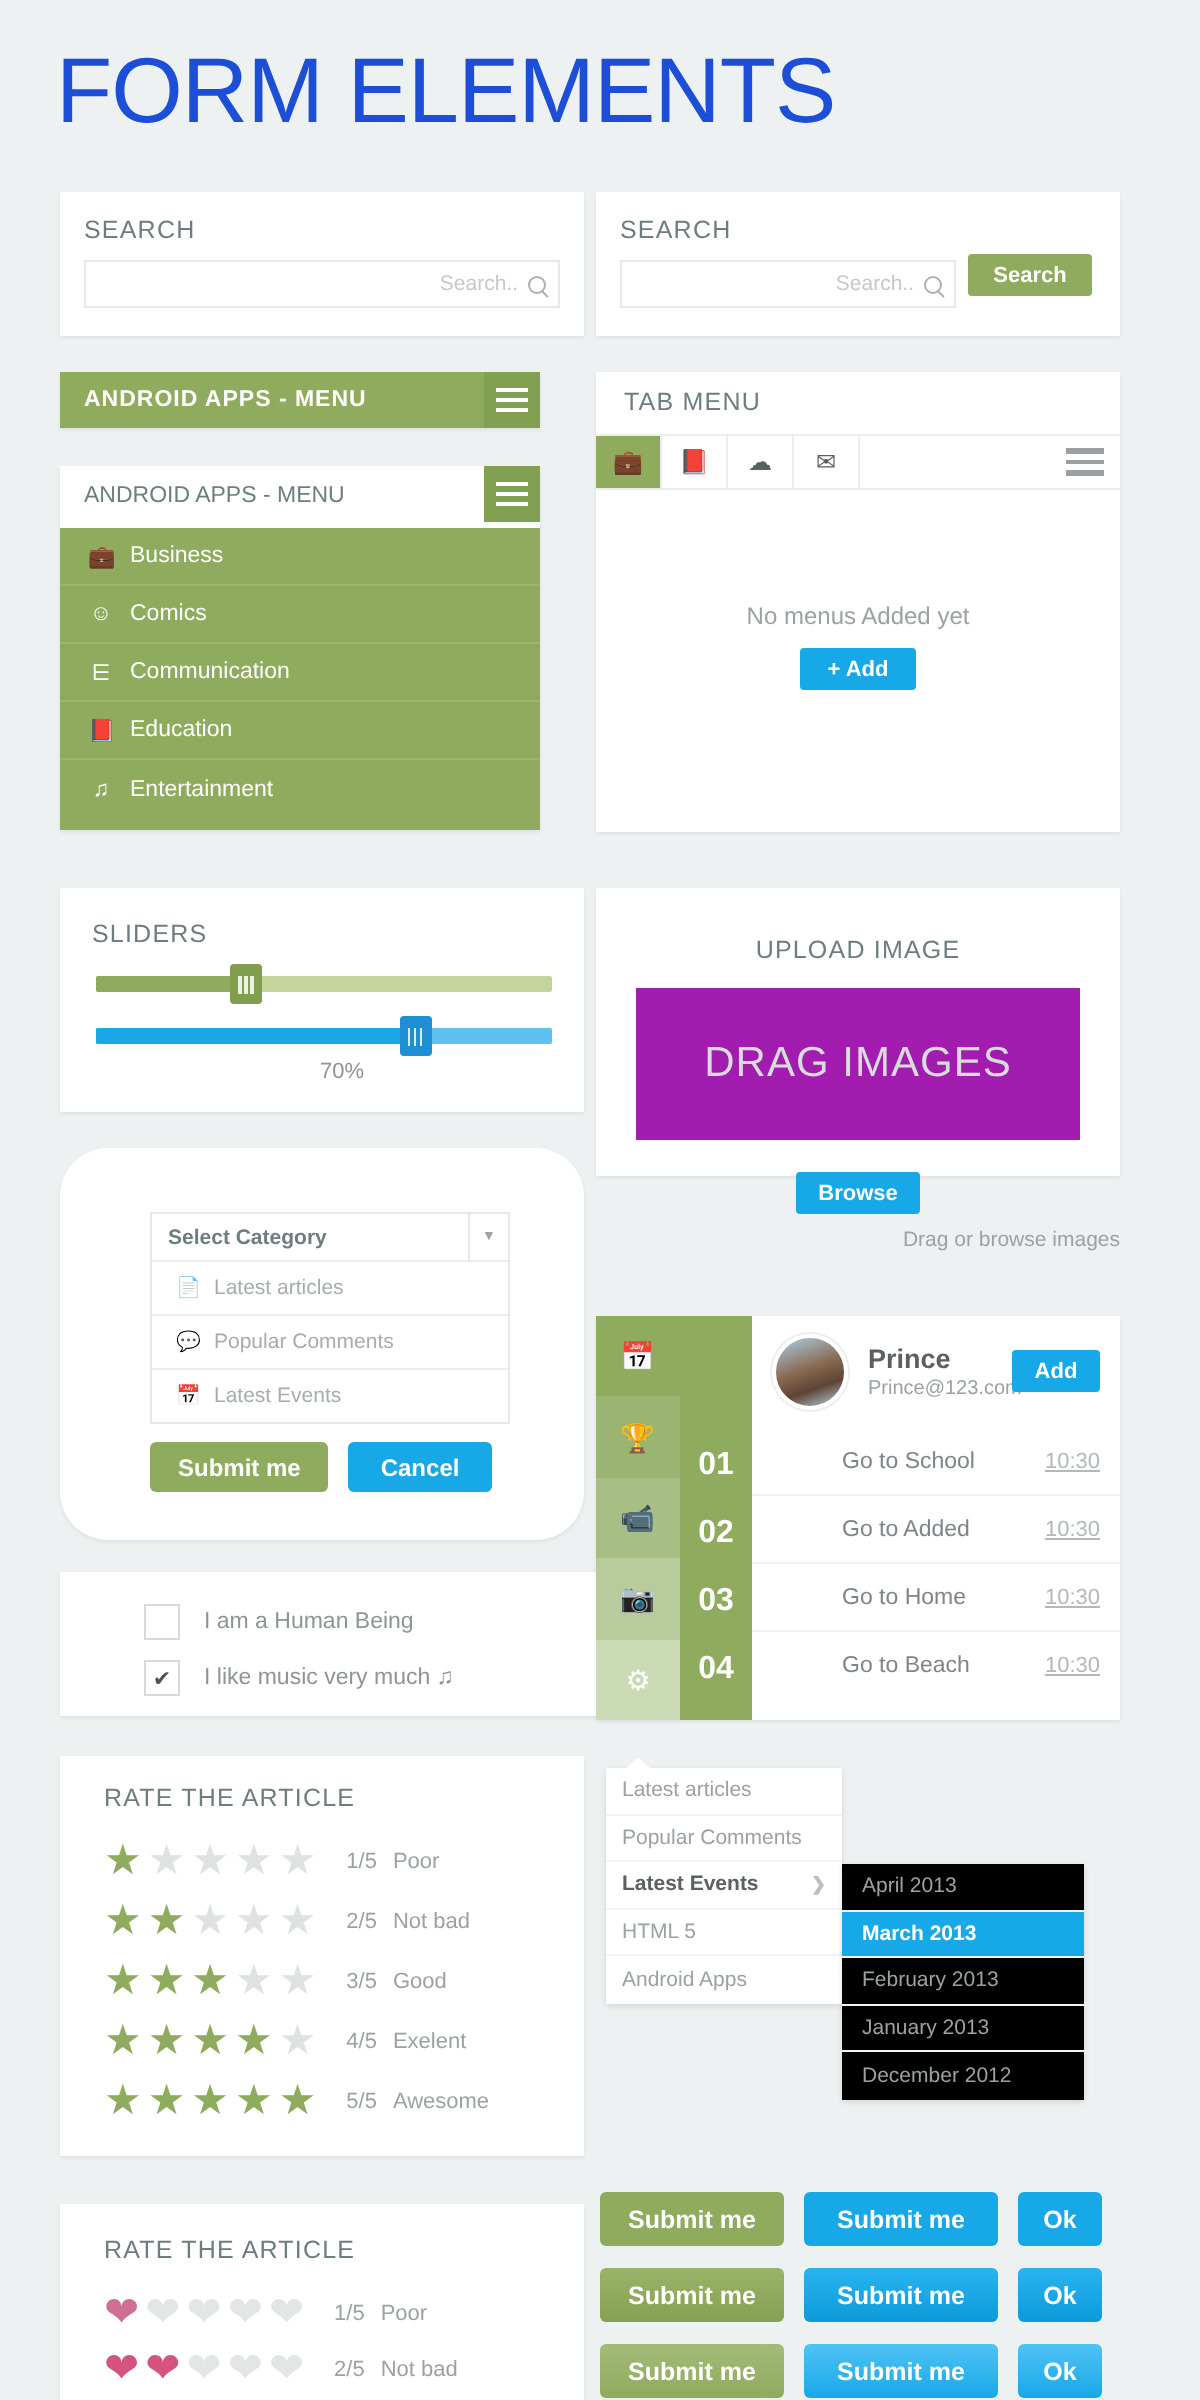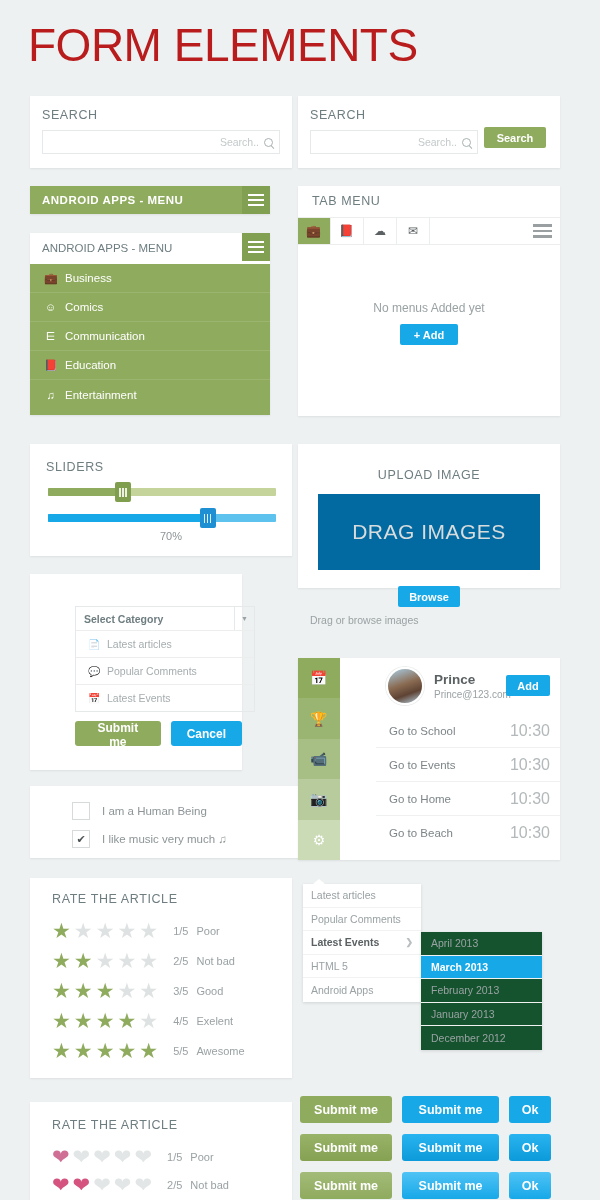--- a/index.html
+++ b/index.html
@@ -6,21 +6,21 @@
   body {
     width: 600px; height: 1200px;
     background: #eef1f1;
     font-family: "Liberation Sans", sans-serif;
     overflow: hidden;
     position: relative;
   }
   .page-title {
     position: absolute; left: 28px; top: 18px;
     font-size: 46px; font-weight: 400; letter-spacing: -0.5px;
-    color: #b91c1c;
+    color: #1d4ed8;
   }
   .panel {
     position: absolute;
     background: #fff;
     box-shadow: 0 1px 2px rgba(0,0,0,0.07);
   }
   .panel-title {
     font-size: 12.5px; color: #6e7d80; letter-spacing: 0.6px;
   }
 
@@ -81,26 +81,26 @@
   #slider-green .fill { position:absolute; left:0; top:0; height:100%; background:#8fab5e; border-radius:1px; }
   #slider-green .knob { background: #7f9e4e; }
   #slider-blue { top: 70px; background: #5ec2ef; }
   #slider-blue .fill { position:absolute; left:0; top:0; height:100%; background:#17a8e8; border-radius:1px; }
   #slider-blue .knob { background: #1f8fd4; }
   #slider-value { position:absolute; top: 86px; width: 100%; text-align:center; font-size: 11px; color: #8d9597; }
 
   
   #upload { left: 298px; top: 444px; width: 262px; height: 144px; }
   #upload .panel-title { position: absolute; top: 24px; width: 100%; text-align: center; }
-  .dropzone { position: absolute; left: 20px; top: 50px; width: 222px; height: 76px; background: #0369a1; display:flex; align-items:center; justify-content:center; font-size: 21px; color: #d8dcdc; letter-spacing: 0.5px; cursor:pointer; }
+  .dropzone { position: absolute; left: 20px; top: 50px; width: 222px; height: 76px; background: #a21caf; display:flex; align-items:center; justify-content:center; font-size: 21px; color: #d8dcdc; letter-spacing: 0.5px; cursor:pointer; }
   .btn-browse { position: absolute; top: 142px; left: 50%; transform: translateX(-50%); background:#17a8e8; color:#fff; border:none; border-radius:2px; width: 62px; height: 21px; font-size: 11px; font-weight:bold; cursor:pointer; font-family:"Liberation Sans", sans-serif; }
-  .upload-hint { position:absolute; top: 170px; width: 100%; text-align:left; font-size: 10.5px; color: #9aa2a4; margin-left: 12px; }
-
-  
-  #select-panel { left: 30px; top: 574px; width: 212px; height: 196px; }
+  .upload-hint { position:absolute; top: 170px; width: 100%; text-align:right; font-size: 10.5px; color: #9aa2a4; }
+
+  
+  #select-panel { left: 30px; top: 574px; width: 262px; height: 196px; border-radius: 24px; }
   .select-box { position: absolute; left: 45px; top: 32px; width: 180px; border: 1px solid #e6e9e9; }
   .select-head { height: 23px; display:flex; align-items:center; padding-left: 8px; font-size: 10.5px; color:#6e7d80; font-weight:bold; position:relative; cursor:pointer; }
   .select-head .caret { position:absolute; right:0; top:0; width:20px; height:100%; border-left:1px solid #e6e9e9; display:flex; align-items:center; justify-content:center; font-size:7px; color:#9aa2a4; }
   .select-opt { height: 27px; display:flex; align-items:center; gap:8px; padding-left: 12px; border-top: 1px solid #eceeee; font-size: 10.5px; color:#a6adaf; cursor:pointer; }
   .select-opt .oi { width: 11px; text-align:center; font-size: 10px; color:#8d9597; }
   .btn-row { position: absolute; left: 45px; top: 147px; display: flex; gap: 10px; }
   .btn-sub { background:#8fab5e; color:#fff; border:none; border-radius:3px; height:25px; padding: 0 14px; font-size:12px; font-weight:bold; cursor:pointer; font-family:"Liberation Sans", sans-serif; }
   .btn-can { background:#17a8e8; color:#fff; border:none; border-radius:3px; height:25px; padding: 0 16px; font-size:12px; font-weight:bold; cursor:pointer; font-family:"Liberation Sans", sans-serif; }
 
   
@@ -114,42 +114,42 @@
   #profile-panel { left: 298px; top: 658px; width: 262px; height: 202px; background:#fff; }
   .p-sidebar { position:absolute; left:0; top:0; width: 42px; height: 100%; }
   .p-sidebar .si { height: 20%; display:flex; align-items:center; justify-content:center; color:#fff; font-size: 14px; cursor:pointer; }
   .p-numbers { position:absolute; left:42px; top:0; width: 36px; height:100%; background:#8fab5e; }
   .p-num { position:absolute; left:0; width:100%; text-align:center; color:#fff; font-size:16px; font-weight:bold; }
   .p-head { position:absolute; left:78px; top:0; right:0; height: 56px; }
   .avatar { position:absolute; left: 10px; top: 9px; width: 38px; height: 38px; border-radius: 50%; border: 2px solid #fff; background: linear-gradient(160deg,#a9d0e8 0%,#8a6b52 45%,#5e4334 70%,#b9d5e6 100%); box-shadow: 0 0 0 1px #eceeee; }
   .p-name { position:absolute; left: 58px; top: 14px; font-size: 13.5px; font-weight: bold; color:#5b6163; }
   .p-mail { position:absolute; left: 58px; top: 31px; font-size: 10px; color:#9aa2a4; }
   .btn-padd { position:absolute; right: 10px; top: 17px; background:#17a8e8; color:#fff; border:none; border-radius:2px; width: 44px; height: 21px; font-size: 11px; font-weight:bold; cursor:pointer; font-family:"Liberation Sans", sans-serif; }
-  .todo { position:absolute; left: 78px; right:0; height: 34px; border-bottom: 1px solid #eff1f1; display:flex; align-items:center; }
+  .todo { position:absolute; left: 78px; right:0; height: 34px; border-bottom: 1px solid #eff1f1; display:flex; align-items:center;padding-left:32px; }
   .todo .t-text { margin-left: 13px; font-size: 11.5px; color:#7d8588; }
-  .todo .t-time { margin-left:auto; margin-right: 10px; font-size: 16px; color:#b3b9ba; }
+  .todo .t-time { margin-left:auto; margin-right: 10px; font-size: 11px; color:#b3b9ba;text-decoration:underline; }
 
   
   #star-panel { left: 30px; top: 878px; width: 262px; height: 200px; }
   #star-panel .panel-title { position:absolute; left: 22px; top: 14px; }
   .rate-row { position:absolute; left: 22px; display:flex; align-items:center; }
   .sym { font-size: 21px; margin-right: 3px; line-height: 1; }
   .star-on { color: #8fab5e; }
   .star-off { color: #dfe2e2; }
   .rate-score { margin-left: 12px; font-size: 11px; color:#9aa2a4; }
   .rate-label { margin-left: 8px; font-size: 11px; color:#9aa2a4; }
 
   
   #cascade { position:absolute; left: 303px; top: 884px; width: 118px; background:#fff; box-shadow:0 1px 3px rgba(0,0,0,0.12); }
   #cascade::before { content:''; position:absolute; left: 10px; top:-5px; border-left:6px solid transparent; border-right:6px solid transparent; border-bottom:5px solid #fff; }
   .casc-item { height: 23.5px; display:flex; align-items:center; padding: 0 8px; font-size: 10.5px; color:#9aa2a4; border-bottom: 1px solid #f1f3f3; cursor:pointer; }
   .casc-item:last-child { border-bottom: none; }
   .casc-item.sel { color:#5b6163; font-weight:bold; }
   .casc-item .arr { margin-left:auto; font-size: 9px; color:#b9bfc0; }
-  #cascade-sub { position:absolute; left: 421px; top: 932px; width: 121px; background:#14532d; box-shadow:0 1px 3px rgba(0,0,0,0.12); }
+  #cascade-sub { position:absolute; left: 421px; top: 932px; width: 121px; background:#000000; box-shadow:0 1px 3px rgba(0,0,0,0.12); }
   .sub-item { height: 23.5px; display:flex; align-items:center; padding: 0 10px; font-size: 10.5px; color:#9aa2a4; border-bottom: 1px solid #f1f3f3; cursor:pointer; }
   .sub-item:last-child { border-bottom:none; }
   .sub-item.hl { background: #17a8e8; color:#fff; font-weight:bold; }
 
   
   #heart-panel { left: 30px; top: 1102px; width: 262px; height: 98px; }
   #heart-panel .panel-title { position:absolute; left: 22px; top: 16px; }
   .heart-on { color: #cf6f95; }
   .heart-on.h2 { color: #d4537f; }
   .heart-off { color: #e3e6e6; }
@@ -320,32 +320,38 @@
 </div>
 
 <div class="panel" id="profile-panel">
   <div class="p-sidebar">
     <div class="si" style="background:#8fab5e">📅</div>
     <div class="si" style="background:#9ab571">🏆</div>
     <div class="si" style="background:#a7be84">📹</div>
     <div class="si" style="background:#b8cb9d">📷</div>
     <div class="si" style="background:#cadbb6">⚙</div>
   </div>
+  <div class="p-numbers">
+    <div class="p-num" style="top:66px">01</div>
+    <div class="p-num" style="top:100px">02</div>
+    <div class="p-num" style="top:134px">03</div>
+    <div class="p-num" style="top:168px">04</div>
+  </div>
   <div class="p-head">
     <div class="avatar"></div>
     <div class="p-name">Prince</div>
     <div class="p-mail">Prince@123.com</div>
     <button class="btn-padd">Add</button>
   </div>
   <div class="todo" style="top:56px">
     <span class="t-text">Go to School</span>
     <span class="t-time">10:30</span>
   </div>
   <div class="todo" style="top:90px">
-    <span class="t-text">Go to Events</span>
+    <span class="t-text">Go to Added</span>
     <span class="t-time">10:30</span>
   </div>
   <div class="todo" style="top:124px">
     <span class="t-text">Go to Home</span>
     <span class="t-time">10:30</span>
   </div>
   <div class="todo" style="top:158px;border-bottom:none">
     <span class="t-text">Go to Beach</span>
     <span class="t-time">10:30</span>
   </div>

